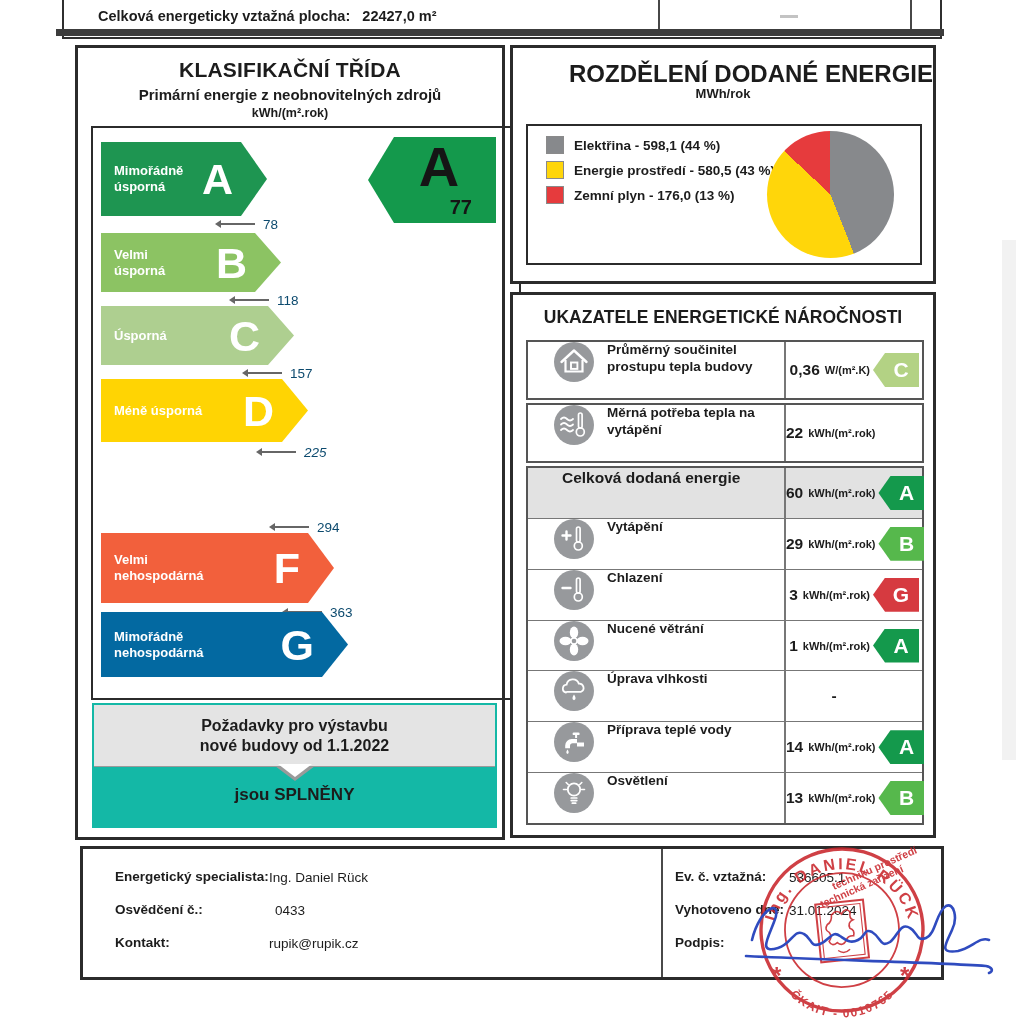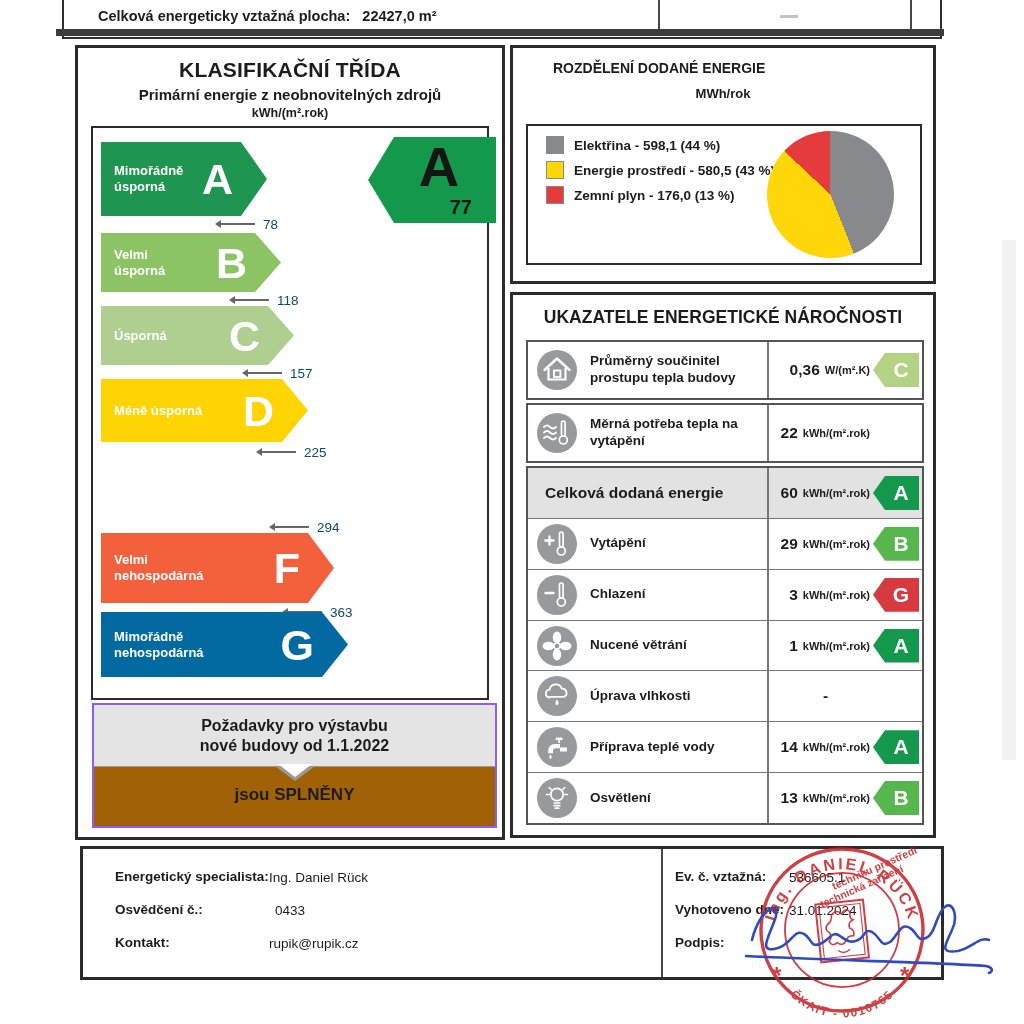--- a/index.html
+++ b/index.html
@@ -15,64 +15,64 @@
   .top-inner-mark{left:120px;top:24px;width:18px;height:3px;background:#c3c3c3;}
 
   
   .panel{border:3px solid #2b2b2b;background:#fff;}
 
   
   .cls-panel{left:75px;top:45px;width:424px;height:789px;}
   .cls-title{left:0;top:10px;width:100%;font-size:21px;font-weight:bold;text-align:center;letter-spacing:.2px;}
   .cls-sub{left:0;top:38px;width:100%;font-size:15px;font-weight:bold;text-align:center;}
   .cls-unit{left:0;top:58px;width:100%;font-size:12.5px;font-weight:600;text-align:center;}
-  .arrow-box{left:13px;top:78px;width:394px;height:570px;border:2px solid #2b2b2b;}
+  .arrow-box{left:13px;top:78px;width:394px;height:570px;border:2px solid #2b2b2b;padding-left:32px;}
   .class-arrow{left:8px;color:#fff;display:flex;align-items:center;
       clip-path:polygon(0 0,calc(100% - 26px) 0,100% 50%,calc(100% - 26px) 100%,0 100%);}
   .class-arrow .lbl{padding-left:13px;font-size:13px;font-weight:bold;line-height:1.2;max-width:100px;}
   .class-arrow .ltr{position:absolute;right:34px;top:50%;transform:translateY(-50%);
       font-size:43px;font-weight:bold;line-height:1;}
   .thr{position:absolute;display:flex;align-items:center;gap:8px;font-size:13.5px;color:#0c4a6e;height:14px;}
   .thr .line{width:38px;height:1.5px;background:#666;position:relative;}
   .thr .line::before{content:"";position:absolute;left:-2px;top:-3.5px;width:0;height:0;
       border-top:4px solid transparent;border-bottom:4px solid transparent;border-right:6px solid #666;}
   .rating-arrow{left:275px;top:9px;width:128px;height:86px;color:#151515;
       clip-path:polygon(26px 0,100% 0,100% 100%,26px 100%,0 50%);}
   .rating-arrow .big{position:absolute;left:0;right:0;top:2px;text-align:center;font-size:56px;font-weight:bold;line-height:1;padding-left:14px;}
   .rating-arrow .val{position:absolute;right:24px;bottom:4px;font-size:20px;font-weight:bold;}
-  .req-box{left:14px;top:655px;width:401px;height:121px;border:2px solid #8b5cf6;background:#a16207;}
+  .req-box{left:14px;top:655px;width:401px;height:121px;border:2px solid #14b8a6;background:#14b8a6;}
   .req-gray{position:absolute;left:0;top:0;width:100%;height:61px;background:#e4e4e4;
       border-bottom:1.5px solid #9a9a9a;display:flex;flex-direction:column;justify-content:center;}
   .req-gray div{text-align:center;font-size:16px;font-weight:bold;line-height:1.25;}
   .notch-outer{position:absolute;left:50%;top:61px;transform:translateX(-50%);width:0;height:0;
       border-left:20px solid transparent;border-right:20px solid transparent;border-top:15px solid #9a9a9a;}
   .notch-inner{position:absolute;left:50%;top:59px;transform:translateX(-50%);width:0;height:0;
       border-left:17px solid transparent;border-right:17px solid transparent;border-top:13px solid #ffffff;z-index:2;}
   .req-result{position:absolute;left:0;top:80px;width:100%;text-align:center;font-size:17px;font-weight:bold;}
 
   
   .dist-panel{left:510px;top:45px;width:420px;height:233px;}
-  .dist-title{left:0;top:12px;width:100%;font-size:14px;font-weight:bold;text-align:left;padding-left:40px;}
+  .dist-title{left:0;top:12px;width:100%;font-size:24px;font-weight:bold;text-align:right;}
   .dist-unit{left:0;top:38px;width:100%;font-size:13px;font-weight:600;text-align:center;}
   .dist-inner{left:13px;top:76px;width:392px;height:137px;border:2px solid #2b2b2b;}
   .legend{position:absolute;left:18px;top:10px;display:flex;flex-direction:column;gap:7px;}
   .legend-row{display:flex;align-items:center;gap:10px;}
   .legend-swatch{width:16px;height:16px;border:1px solid #8a8a8a;}
   .legend-label{font-size:13.5px;font-weight:bold;}
   .pie{position:absolute;left:239px;top:5px;width:127px;height:127px;border-radius:50%;}
 
   
   .ind-panel{left:510px;top:292px;width:420px;height:540px;}
   .ind-title{left:0;top:12px;width:100%;font-size:17.5px;font-weight:bold;text-align:center;}
   .irow{display:flex;align-items:stretch;background:#fff;}
   .ibox{left:13px;width:394px;height:56px;border:2px solid #555;}
   .itable{left:13px;top:171px;width:394px;height:355px;border:2px solid #555;display:flex;flex-direction:column;}
   .trow{display:flex;flex:1;border-top:1.5px solid #777;}
   .trow:first-child{border-top:none;}
-  .icell-label{flex:0 0 230px;display:flex;align-items:center;gap:13px;padding-left:9px;}
+  .icell-label{flex:0 0 230px;display:flex;gap:13px;padding-left:26px;}
   .icell-label .txt{font-size:13.5px;font-weight:bold;line-height:1.25;max-width:165px;}
   .icell-value{flex:1;border-left:2px solid #777;display:flex;align-items:center;
       justify-content:flex-end;padding-right:52px;gap:5px;position:relative;}
   .icell-value.dash{justify-content:center;padding-right:40px;}
   .val{font-size:15.5px;font-weight:bold;}
   .unit{font-size:11px;font-weight:600;}
   .badge{position:absolute;right:3px;top:50%;transform:translateY(-50%);width:46px;height:34px;
       clip-path:polygon(12px 0,100% 0,100% 100%,12px 100%,0 50%);color:#fff;font-weight:bold;font-size:21px;
       display:flex;align-items:center;justify-content:center;padding-left:10px;box-sizing:border-box;}
   .hdr-row{background:#e2e2e2;}
@@ -136,21 +136,21 @@
       </div>
       <div class="abs thr" style="top:238px;left:151px;">
         <span class="line"></span>
         <span>157</span>
       </div>
 
       <div class="abs class-arrow" style="top: 251px; width: 207px; height: 63px; background: rgb(255, 212, 3);">
         <div class="lbl" style="max-width:120px;">Méně úsporná</div>
         <div class="ltr">D</div>
       </div>
-      <div class="abs thr" style="top:317px;left:165px;">
+      <div class="abs thr" style="top:317px;left:165px;font-style:italic;">
         <span class="line"></span>
         <span>225</span>
       </div>
 
       <div class="abs thr" style="top:392px;left:178px;">
         <span class="line"></span>
         <span>294</span>
       </div>
 
       <div class="abs class-arrow" style="top: 405px; width: 233px; height: 70px; background: rgb(242, 96, 60);">

